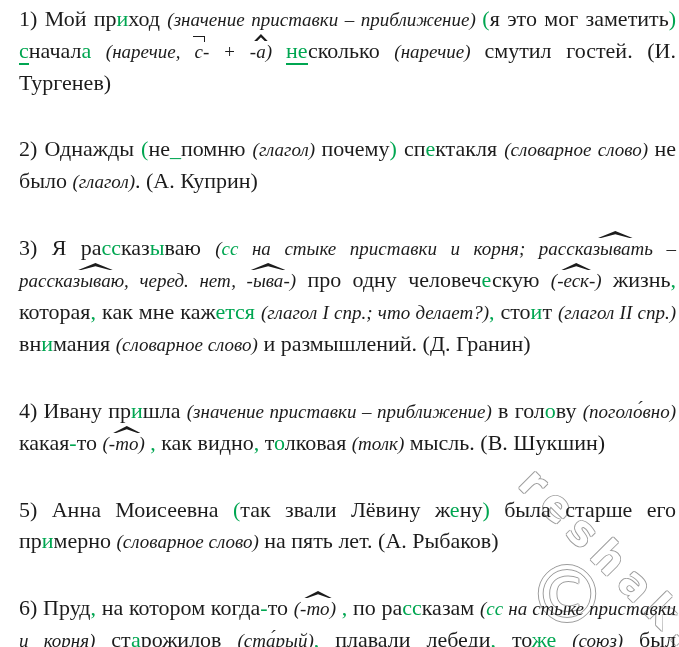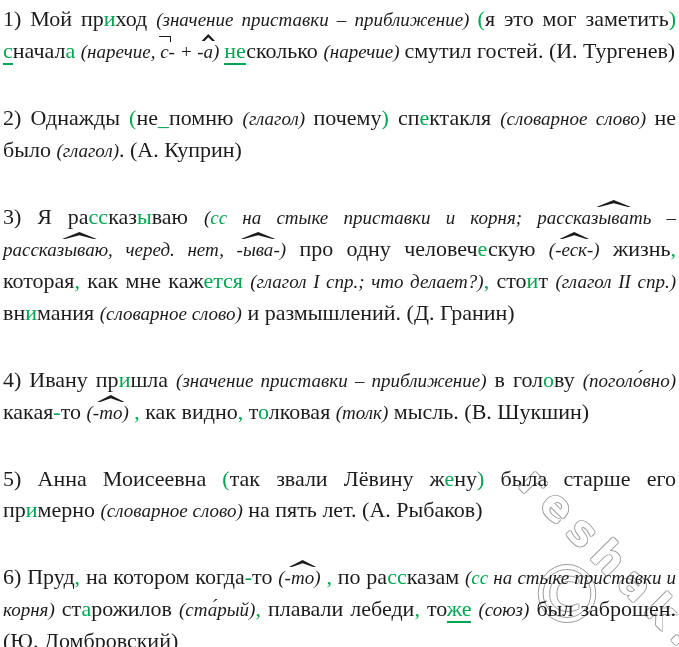--- a/index.html
+++ b/index.html
@@ -11,21 +11,21 @@
     font-family:"Liberation Serif","DejaVu Serif",serif;
     color:#1c1c1c;
     --green:#00a651;
   }
   .page{
     position:relative;
     z-index:1;
     padding:3px 3px 0 3px;
   }
   .sentence{
-    margin:0 0 35px 0;
+    margin:0 0 35px 16px;
     font-size:22px;
     line-height:31px;
     text-align:justify;
   }
   .sentence:last-child{margin-bottom:0;}
   .run{position:relative;}
   .green{color:var(--green);}
   .it{font-style:italic;font-size:19px;}
   .ul{border-bottom:2px solid var(--green);}
   

